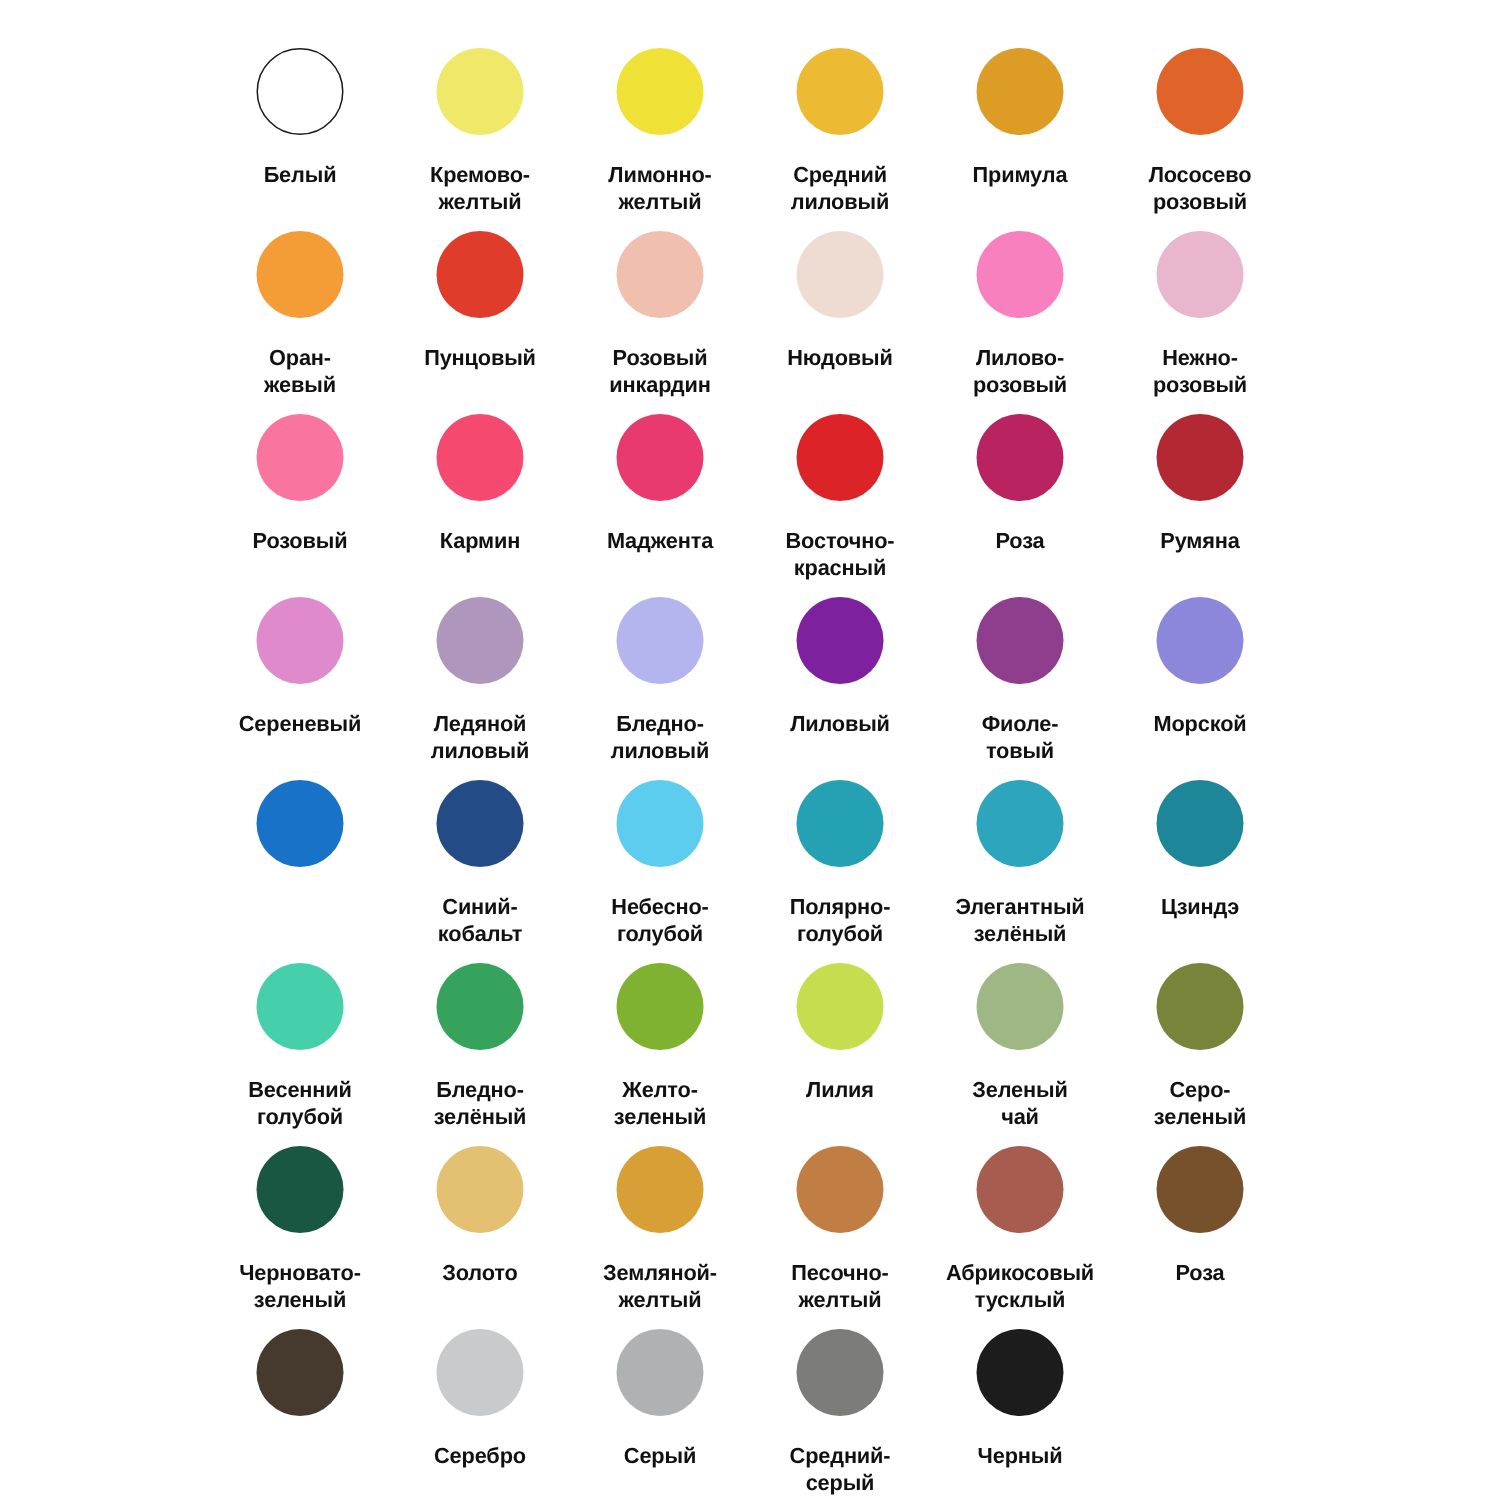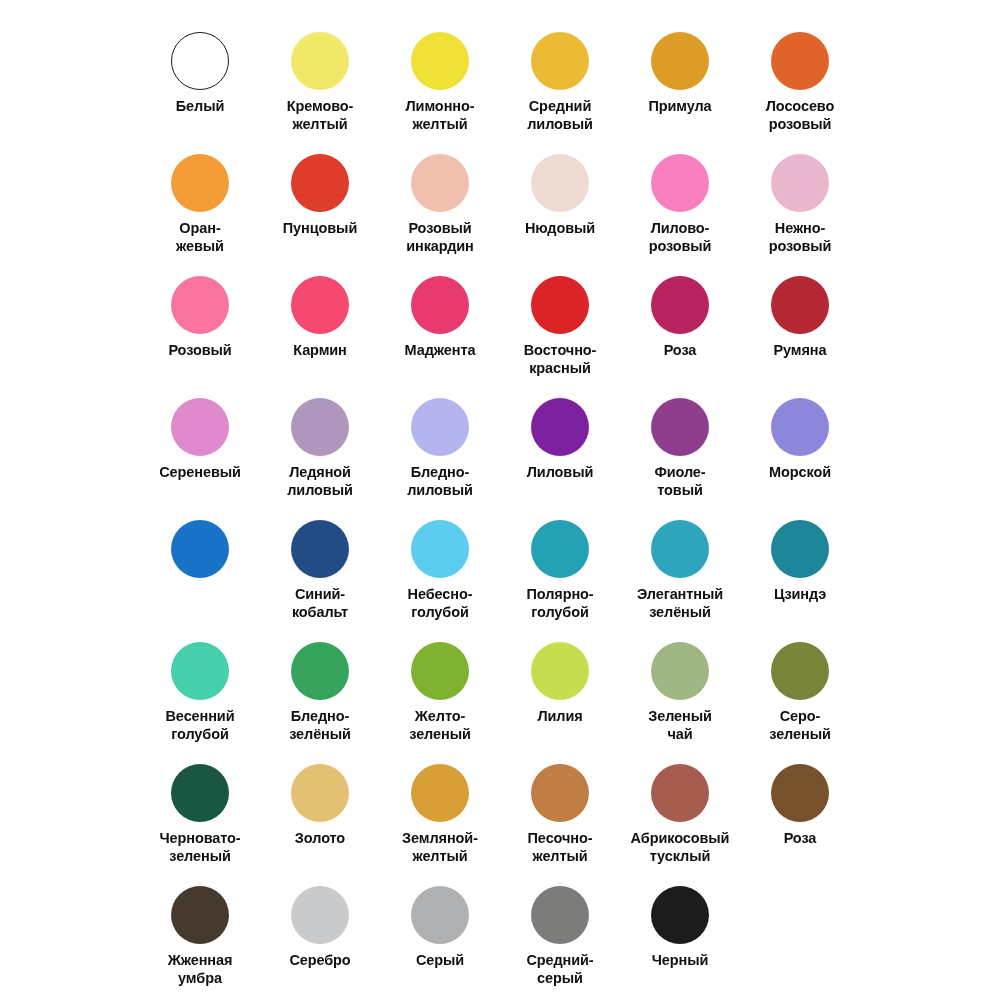--- a/index.html
+++ b/index.html
@@ -44,21 +44,21 @@
     border-radius: 50%;
     margin-top: 10px;
     flex: 0 0 auto;
   }
   .swatch-dot.outlined {
     border: 1px solid #1a1a1a;
     width: 56px;
     height: 56px;
   }
   .swatch-label {
-    margin-top: 8px;
+    margin-top: 19px;
     font-size: 14.5px;
     font-weight: bold;
     color: #111111;
     text-align: center;
     line-height: 1.22;
     letter-spacing: -0.1px;
     width: 118px;
     white-space: pre-line;
     font-family: "Liberation Sans", sans-serif;
   }
@@ -255,22 +255,20 @@
         <div class="swatch-dot" title="#A65C4F" style="background: rgb(166, 92, 79);"></div>
         <div class="swatch-label">Абрикосовый
 тусклый</div>
       </div>
       <div class="swatch-cell">
         <div class="swatch-dot" title="#77502C" style="background: rgb(119, 80, 44);"></div>
         <div class="swatch-label">Роза</div>
       </div>
       <div class="swatch-cell">
         <div class="swatch-dot" title="#463A2F" style="background: rgb(70, 58, 47);"></div>
-        <div class="swatch-label">Жженная
-умбра</div>
       </div>
       <div class="swatch-cell">
         <div class="swatch-dot" title="#C8CACC" style="background: rgb(200, 202, 204);"></div>
         <div class="swatch-label">Серебро</div>
       </div>
       <div class="swatch-cell">
         <div class="swatch-dot" title="#B0B1B3" style="background: rgb(176, 177, 179);"></div>
         <div class="swatch-label">Серый</div>
       </div>
       <div class="swatch-cell">

